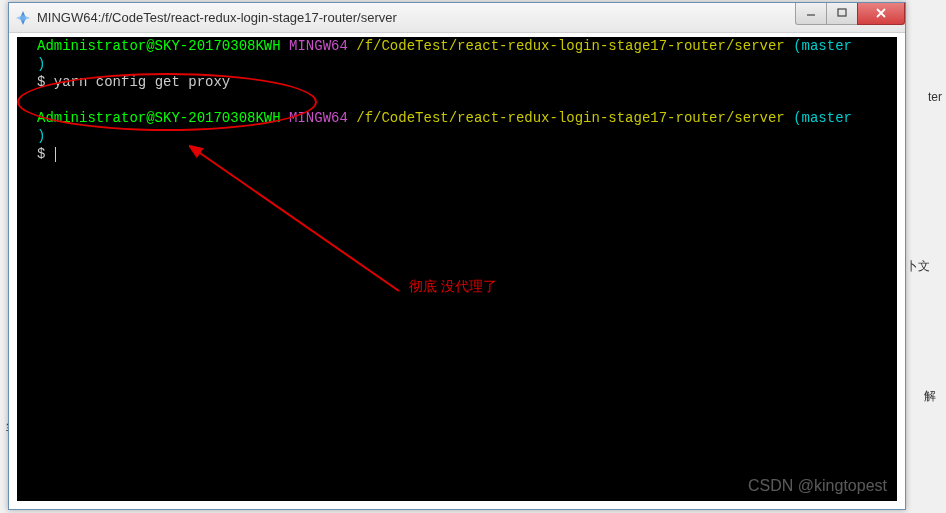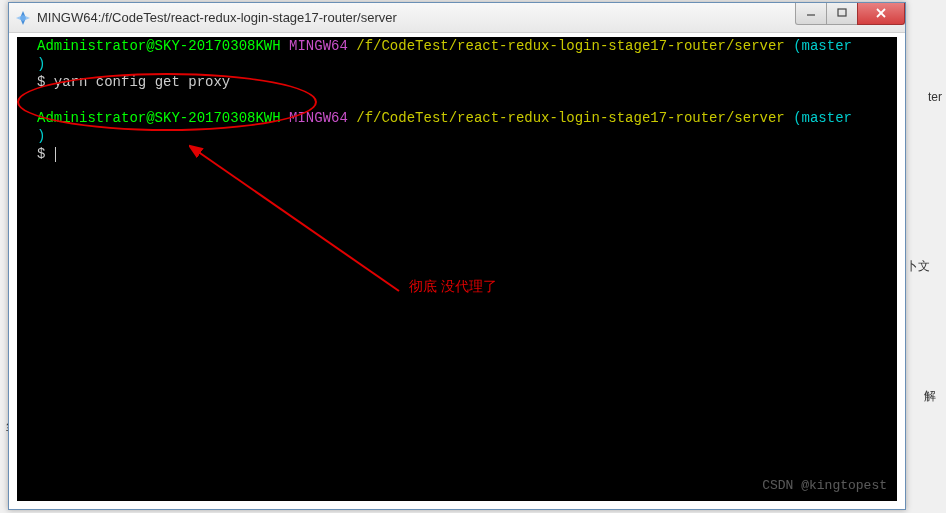--- a/index.html
+++ b/index.html
@@ -120,22 +120,22 @@
       color: #e00000;
       font-size: 14px;
       font-family: "Microsoft YaHei", sans-serif;
       pointer-events: none;
     }
     .watermark {
       position: absolute;
       right: 10px;
       bottom: 6px;
       color: rgba(255,255,255,0.35);
-      font-size: 13px;
-      font-family: Liberation Mono, monospace;
+      font-size: 16px;
+      font-family: Liberation Sans, sans-serif;
       pointer-events: none;
     }
     .bg-frag {
       position: absolute;
       font-size: 12px;
       color: #333;
       font-family: "Microsoft YaHei", sans-serif;
     }
   </style>
 </head>

